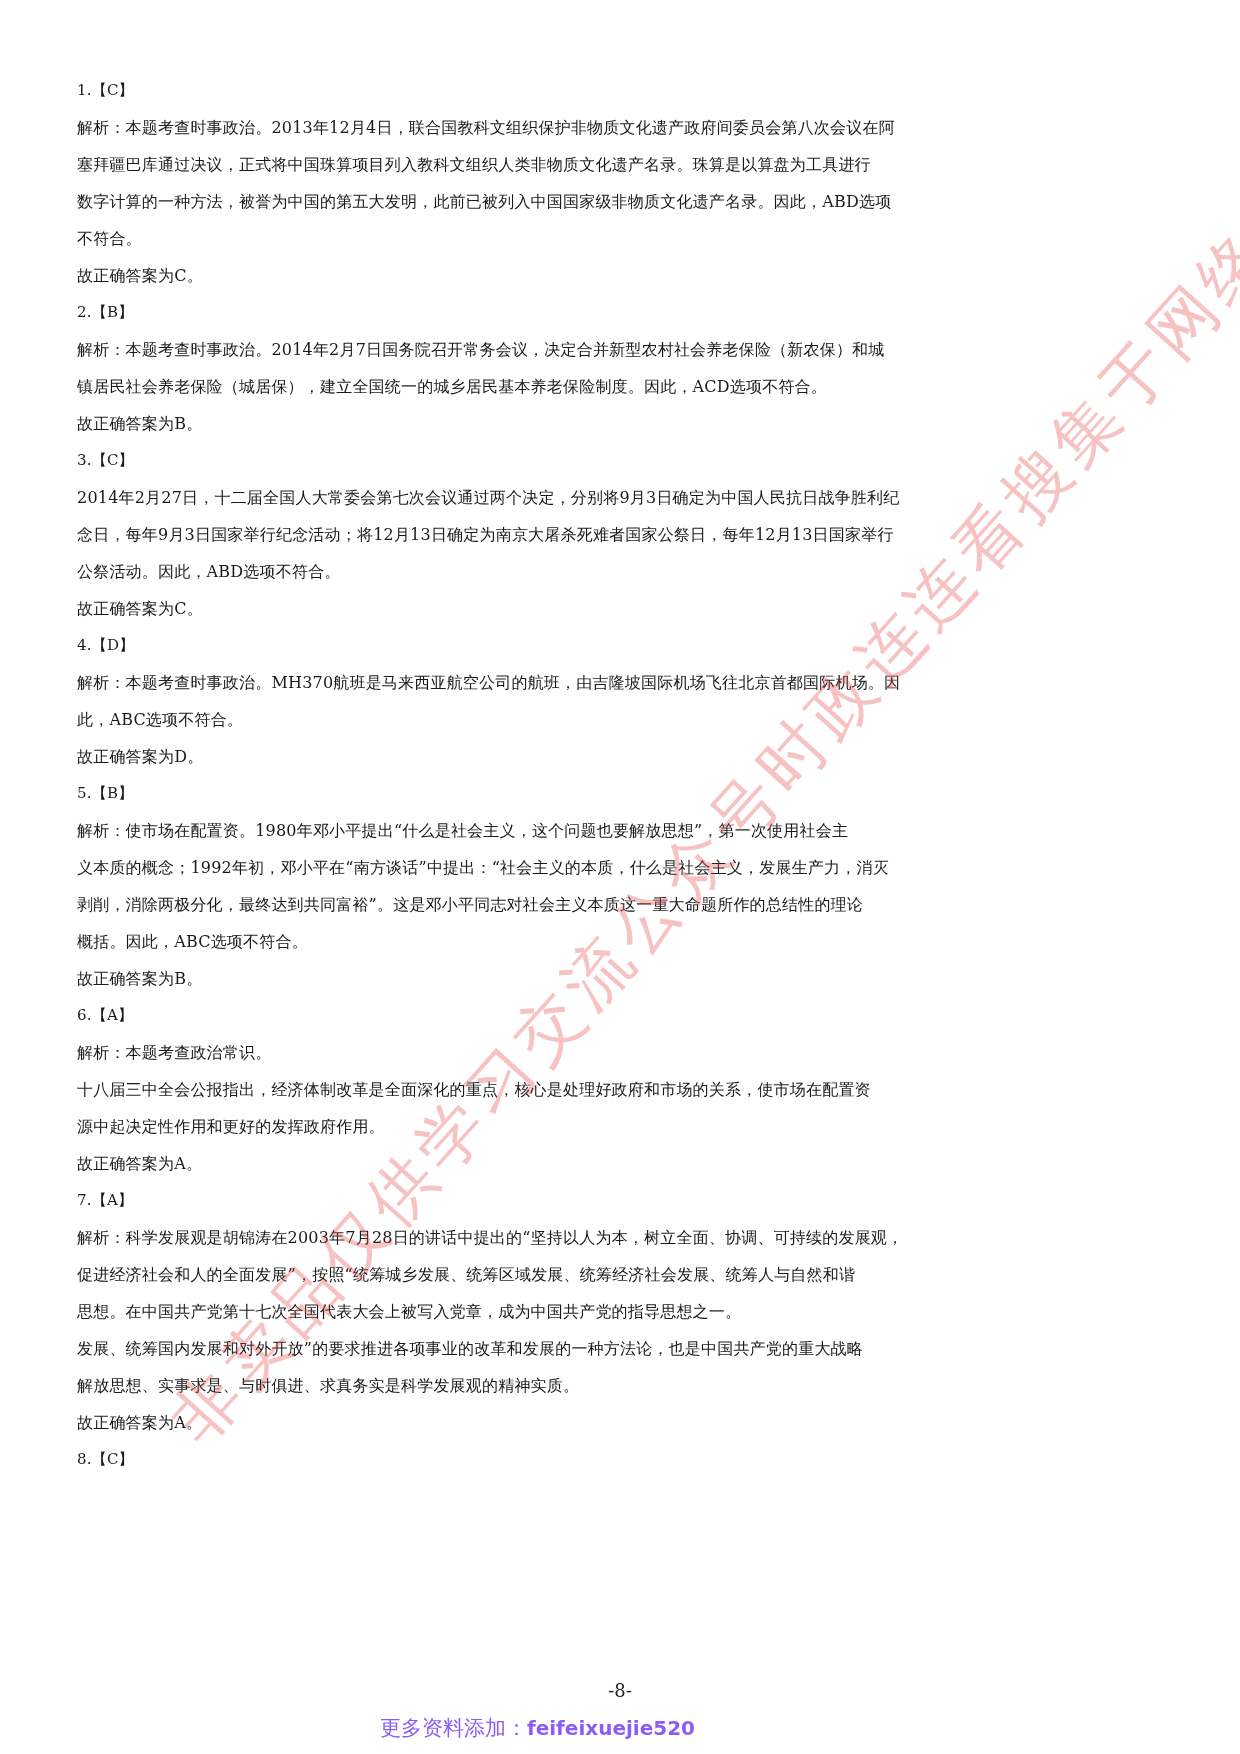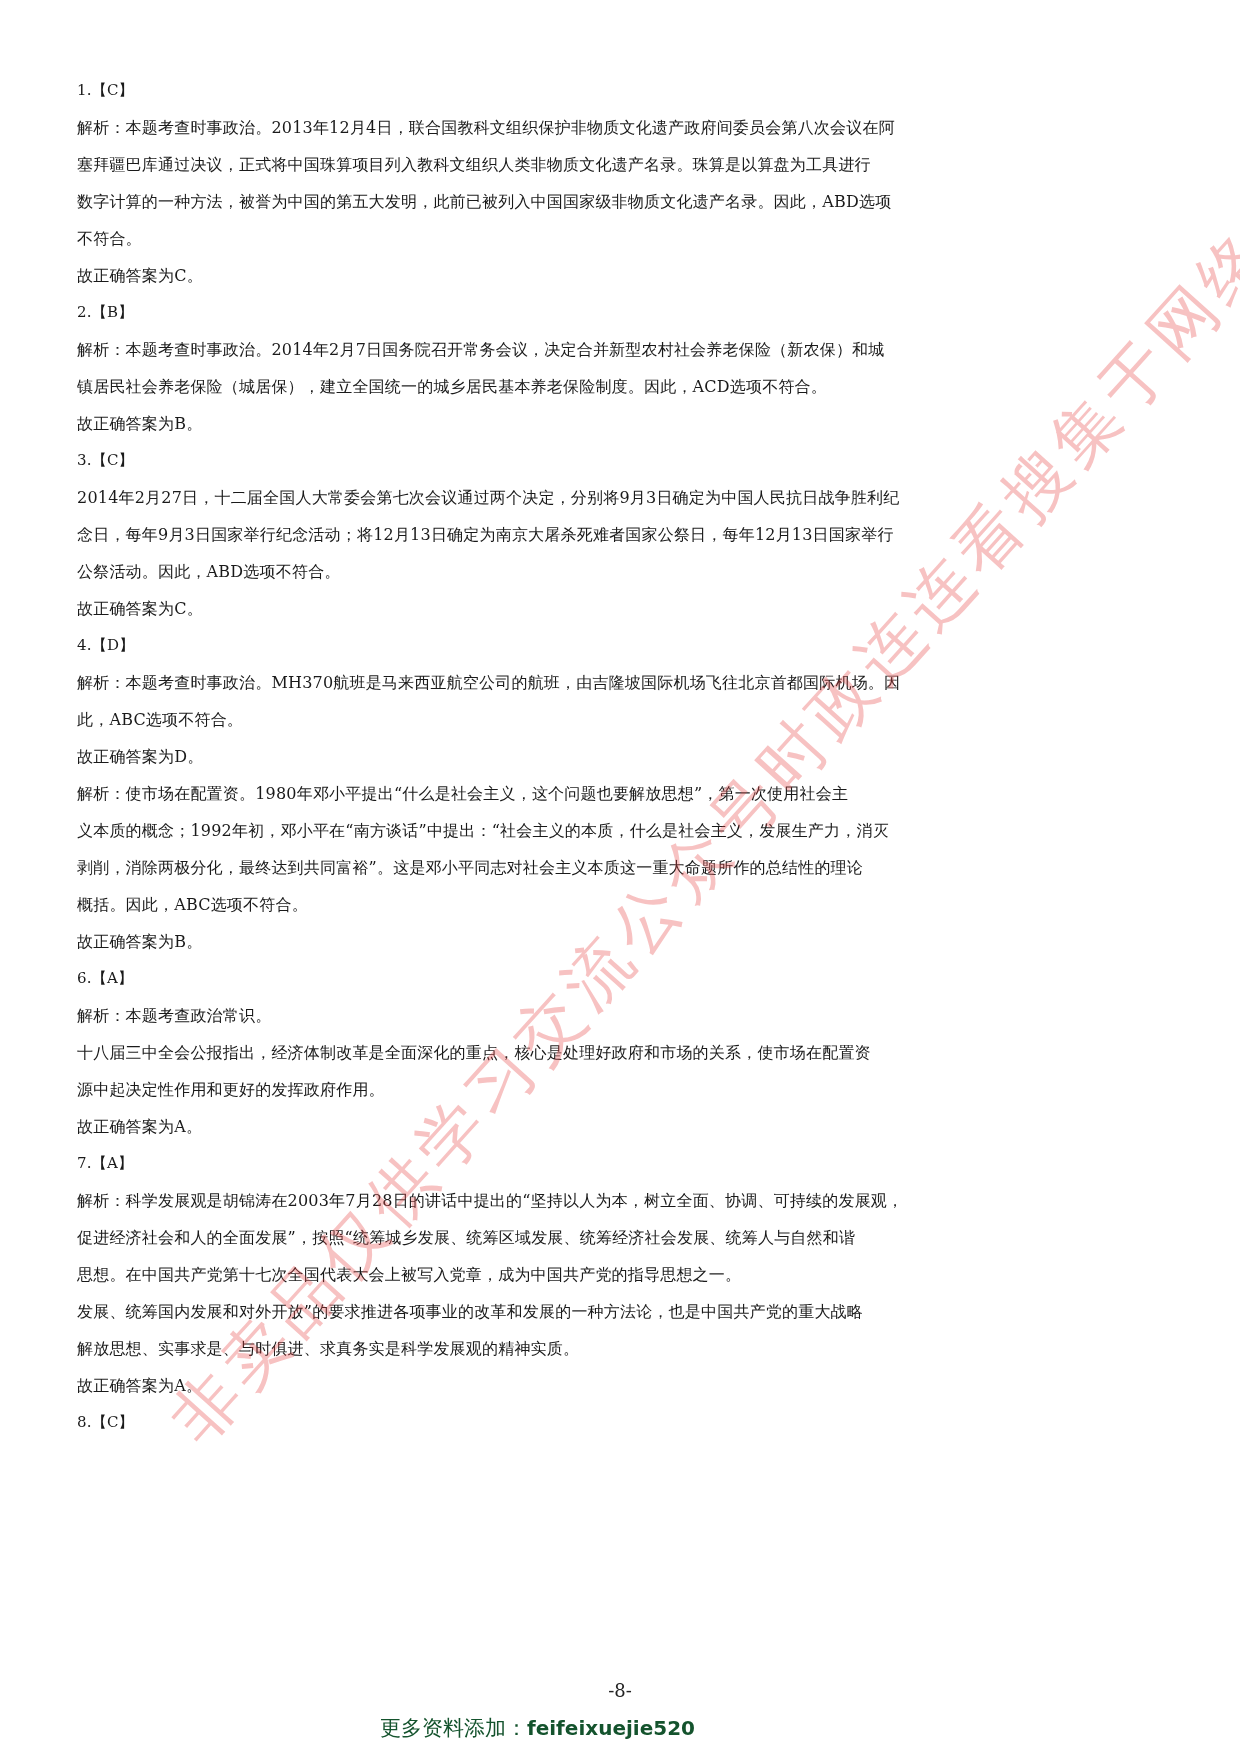--- a/index.html
+++ b/index.html
@@ -38,21 +38,21 @@
       width: 1240px;
       text-align: center;
       font-size: 18px;
       color: #222;
     }
     .footer-note {
       position: absolute;
       top: 1714px;
       left: 380px;
       font-size: 21px;
-      color: #14532d;
+      color: #8b5cf6;
       white-space: nowrap;
     }
     .footer-note .contact {
       font-family: "DejaVu Sans", "Liberation Sans", sans-serif;
       font-weight: bold;
       font-size: 20px;
     }
     .watermark {
       position: absolute;
       left: -70px;
@@ -91,20 +91,21 @@
   <div class="line">2014年2月27日，十二届全国人大常委会第七次会议通过两个决定，分别将9月3日确定为中国人民抗日战争胜利纪</div>
   <div class="line">念日，每年9月3日国家举行纪念活动；将12月13日确定为南京大屠杀死难者国家公祭日，每年12月13日国家举行</div>
   <div class="line">公祭活动。因此，ABD选项不符合。</div>
   <div class="line">故正确答案为C。</div>
 
   <div class="line q-header"><span>4.</span><span>【D】</span></div>
   <div class="line">解析：本题考查时事政治。MH370航班是马来西亚航空公司的航班，由吉隆坡国际机场飞往北京首都国际机场。因</div>
   <div class="line">此，ABC选项不符合。</div>
   <div class="line">故正确答案为D。</div>
 
+  <div class="line q-header"><span>5.</span><span>【B】</span></div>
   <div class="line">解析：使市场在配置资。1980年邓小平提出“什么是社会主义，这个问题也要解放思想”，第一次使用社会主</div>
   <div class="line">义本质的概念；1992年初，邓小平在“南方谈话”中提出：“社会主义的本质，什么是社会主义，发展生产力，消灭</div>
   <div class="line">剥削，消除两极分化，最终达到共同富裕”。这是邓小平同志对社会主义本质这一重大命题所作的总结性的理论</div>
   <div class="line">概括。因此，ABC选项不符合。</div>
   <div class="line">故正确答案为B。</div>
 
   <div class="line q-header"><span>6.</span><span>【A】</span></div>
   <div class="line">解析：本题考查政治常识。</div>
   <div class="line">十八届三中全会公报指出，经济体制改革是全面深化的重点，核心是处理好政府和市场的关系，使市场在配置资</div>
   <div class="line">源中起决定性作用和更好的发挥政府作用。</div>

